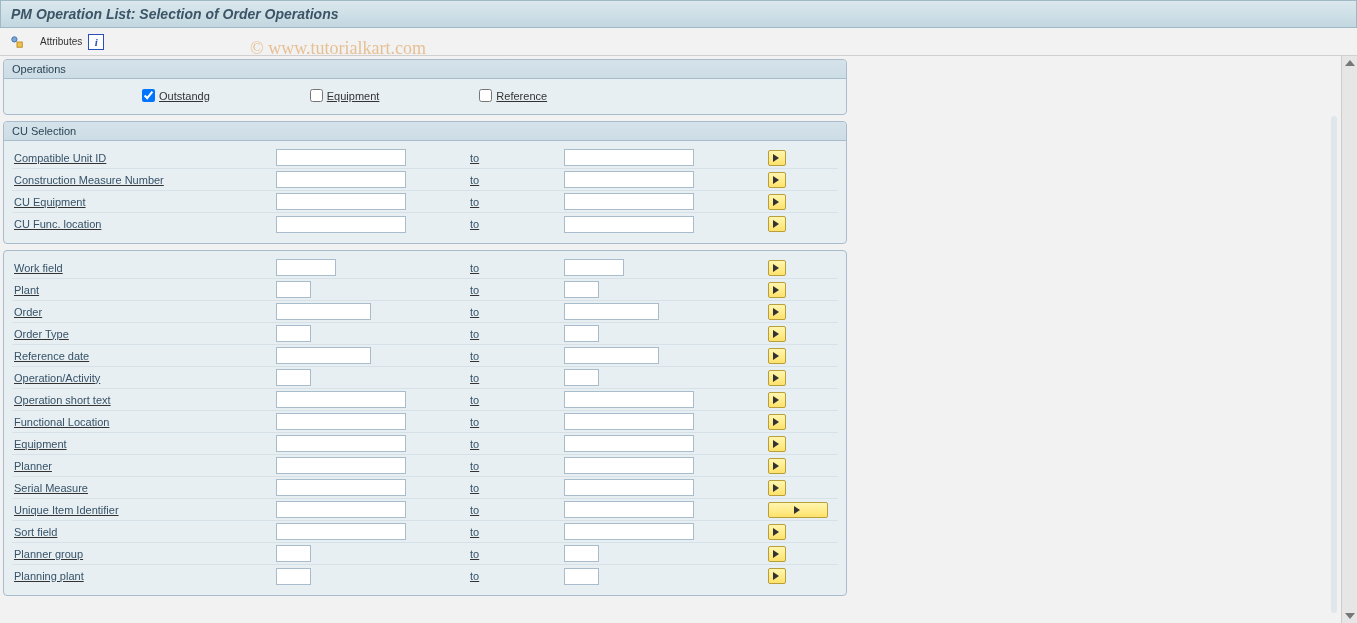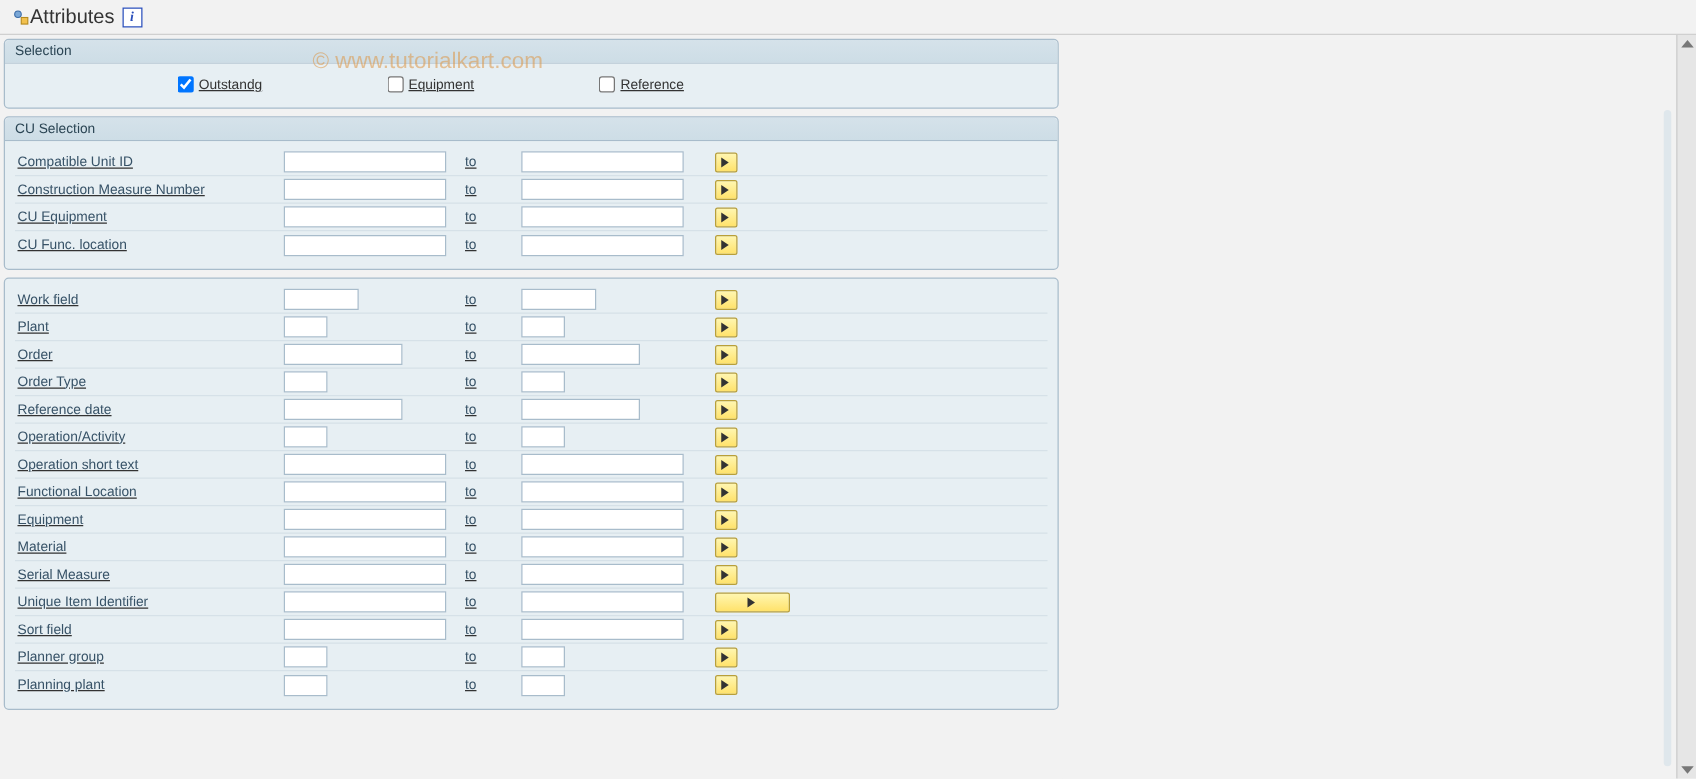--- a/index.html
+++ b/index.html
@@ -37,22 +37,22 @@
     display: flex;
     align-items: center;
     padding: 0 10px;
     gap: 6px;
     background: #f2f2f2;
     border-bottom: 1px solid #d0d0d0;
   }
   .toolbar-btn {
     display: inline-flex;
     align-items: center;
-    gap: 0;
-    font-size: 16px;
+    gap: 16px;
+    font-size: 10px;
     color: #333;
     cursor: pointer;
   }
   .toolbar-icon {
     display: inline-block;
     width: 14px;
     height: 14px;
   }
   .info-icon {
     display:inline-flex;
@@ -112,20 +112,21 @@
     align-items: center;
     gap: 4px;
     font-size: 11px;
   }
   .checkbox-item input { cursor: pointer; }
   .field-row {
     display: flex;
     align-items: center;
     height: 22px;
     border-bottom: 1px solid #d6e1e8;
+    justify-content: space-between;
   }
   .field-row:last-child { border-bottom: none; }
   .label-text {
     width: 215px;
     padding-left: 2px;
     color: #375267;
     font-size: 11px;
   }
   .input-cell {
     width: 145px;
@@ -168,21 +169,21 @@
     color: #333;
     font-size: 10px;
   }
   .range-btn.wide { width: 60px; }
   .watermark {
     position: absolute;
     top: 38px;
     left: 250px;
     font-size: 18px;
     color: rgba(220,150,70,0.55);
-    font-family: Liberation Sans, sans-serif;
+    font-family: Liberation Serif, serif;
     pointer-events: none;
   }
   
   .scroll-right {
     position:absolute;
     right:0; top:0;
     width:16px; height:100%;
     background:#e6e6e6;
     border-left:1px solid #ccc;
     display:flex;
@@ -207,41 +208,44 @@
     width:6px;
     background:#dfe7ec;
     border-radius:3px;
   }
 </style>
 </head>
 <body>
 
 <div class="app-frame">
 
+  <div class="title-bar">
+    <span>PM Operation List: Selection of Order Operations</span>
+  </div>
 
   <div class="toolbar">
     <span class="toolbar-btn">
       <span class="toolbar-icon">
         <svg viewBox="0 0 16 16" width="14" height="14">
           <circle cx="5" cy="5" r="3" fill="#7aa7d6" stroke="#3b6ca8"></circle>
           <rect x="8" y="8" width="6" height="6" fill="#f2c14e" stroke="#b58a1e"></rect>
         </svg>
       </span>
       <span>Attributes</span>
     </span>
     <span class="info-icon">i</span>
   </div>
 
   <div class="watermark">© www.tutorialkart.com</div>
 
   <div class="content-area">
     <div class="main-pane">
 
       <div class="group-box">
-        <div class="group-title">Selection</div>
+        <div class="group-title">Operations</div>
         <div class="group-body">
           <div class="checkbox-row">
             <label class="checkbox-item">
               <input type="checkbox" id="cb-out" checked="" style="">
               <span>Outstandg</span>
             </label>
             <label class="checkbox-item">
               <input type="checkbox" id="cb-comp" style="">
               <span>Equipment</span>
             </label>
@@ -476,21 +480,21 @@
               </span>
               <span class="range-btn-cell">
                 <span class="range-btn">
                   <svg viewBox="0 0 10 10" width="10" height="10">
                     <path d="M1 1 L7 5 L1 9 Z" fill="#333"></path>
                   </svg>
                 </span>
               </span>
             </div>
             <div class="field-row">
-              <span class="label-text">Material</span>
+              <span class="label-text">Planner</span>
               <span class="input-cell">
                 <input class="sap-input w130" style="">
               </span>
               <span class="to-text">to</span>
               <span class="input-cell">
                 <input class="sap-input w130" style="">
               </span>
               <span class="range-btn-cell">
                 <span class="range-btn">
                   <svg viewBox="0 0 10 10" width="10" height="10">

